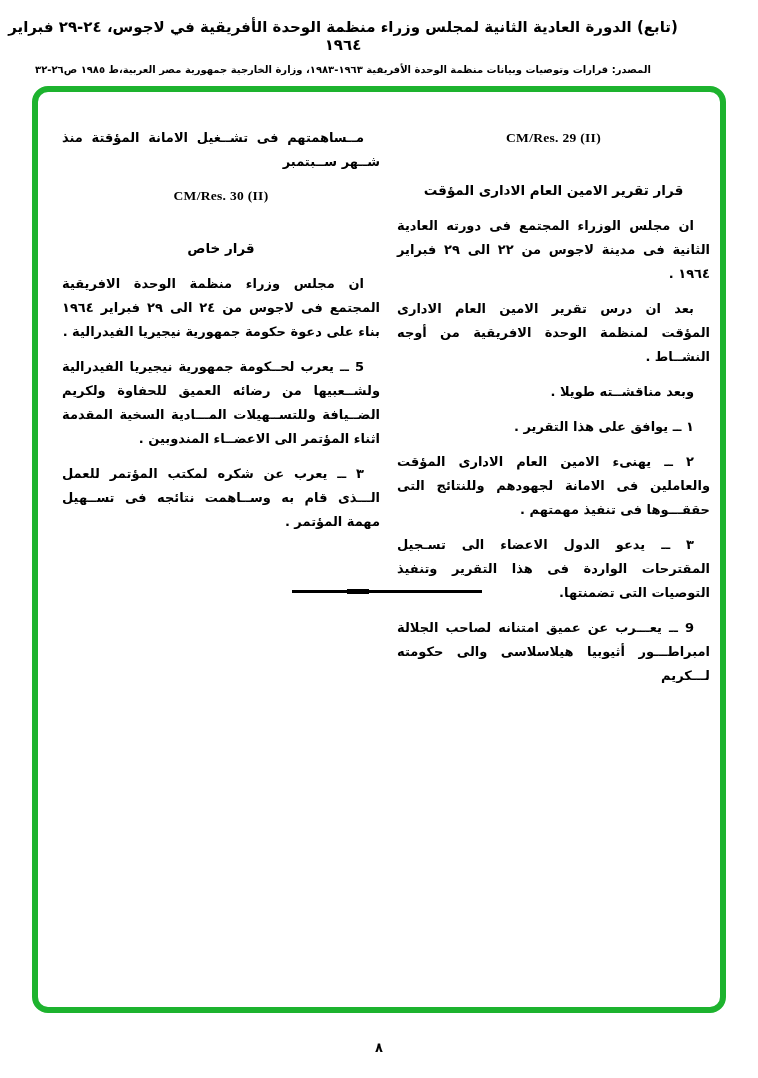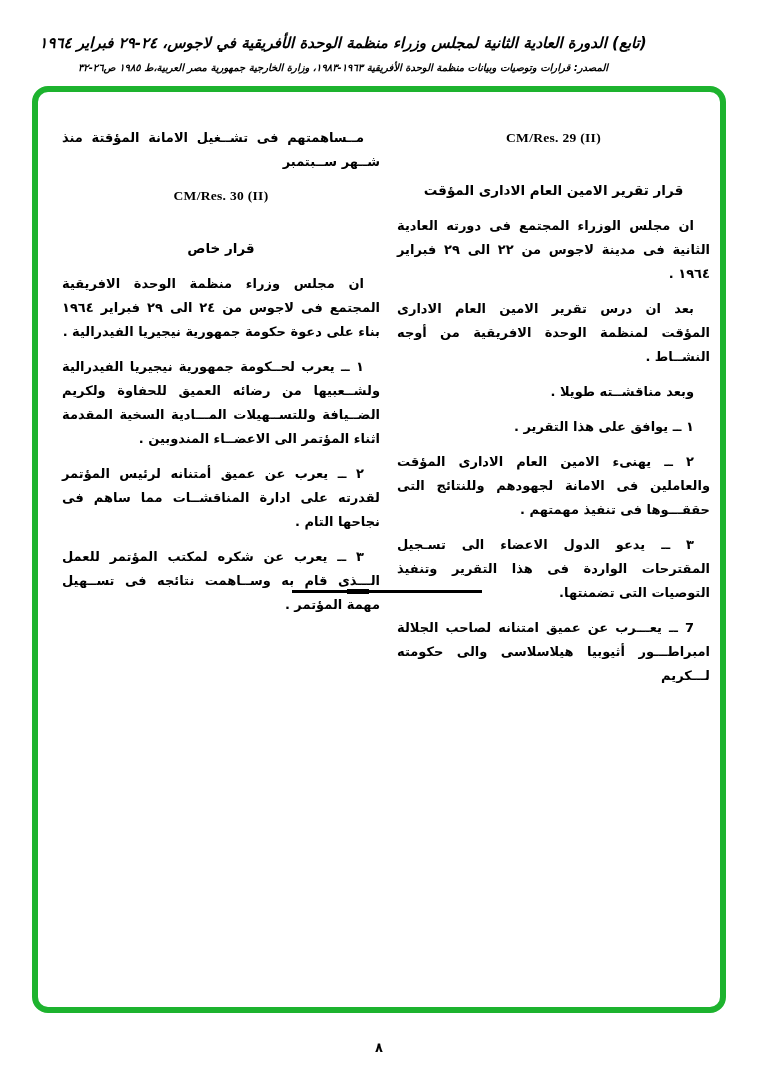--- a/index.html
+++ b/index.html
@@ -6,22 +6,22 @@
   body{
     width:758px;height:1078px;
     background:#ffffff;
     position:relative;
     overflow:hidden;
     font-family:"DejaVu Sans", sans-serif;
     color:#000;
   }
   
   .page-header{
-    position:absolute;top:34px;left:0;width:686px;
-    text-align:center;direction:rtl;font-style:italic;
+    position:absolute;top:18px;left:0;width:686px;
+    text-align:center;direction:rtl;
   }
   .header-main{
     font-size:15px;font-weight:bold;letter-spacing:0.2px;
   }
   .header-source{
     margin-top:10px;font-size:10px;font-weight:bold;
   }
   
   .green-frame{
     position:absolute;left:32px;top:86px;
@@ -81,30 +81,29 @@
 
 <div class="col col-right">
   <div class="res-ref">CM/Res. 29 (II)</div>
   <div class="res-title">قرار تقرير الامين العام الادارى المؤقت</div>
   <div class="para para-first">ان مجلس الوزراء المجتمع فى دورته العادية الثانية فى مدينة لاجوس من ٢٢ الى ٢٩ فبراير ١٩٦٤ .</div>
   <div class="para">بعد ان درس تقرير الامين العام الادارى المؤقت لمنظمة الوحدة الافريقية من أوجه النشــاط .</div>
   <div class="para">وبعد مناقشــته طويلا .</div>
   <div class="para">١ ــ يوافق على هذا التقرير .</div>
   <div class="para">٢ ــ يهنىء الامين العام الادارى المؤقت والعاملين فى الامانة لجهودهم وللنتائج التى حققـــوها فى تنفيذ مهمتهم .</div>
   <div class="para">٣ ــ يدعو الدول الاعضاء الى تسـجيل المقترحات الواردة فى هذا التقرير وتنفيذ التوصيات التى تضمنتها.</div>
-  <div class="para">7 ــ يعـــرب عن عميق امتنانه لصاحب الجلالة امبراطـــور أثيوبيا هيلاسلاسى والى حكومته لـــكريم</div>
+  <div class="para">9 ــ يعـــرب عن عميق امتنانه لصاحب الجلالة امبراطـــور أثيوبيا هيلاسلاسى والى حكومته لـــكريم</div>
 </div>
 
 <div class="col col-left">
   <div class="cont-line1">مــساهمتهم فى تشــغيل الامانة المؤقتة منذ شــهر ســبتمبر</div>
   <div class="res-ref ref-gap">CM/Res. 30 (II)</div>
   <div class="res-title">قرار خاص</div>
   <div class="para para-first">ان مجلس وزراء منظمة الوحدة الافريقية المجتمع فى لاجوس من ٢٤ الى ٢٩ فبراير ١٩٦٤ بناء على دعوة حكومة جمهورية نيجيريا الفيدرالية .</div>
-  <div class="para">١ ــ يعرب لحــكومة جمهورية نيجيريا الفيدرالية ولشــعبيها من رضائه العميق للحفاوة ولكريم الضــيافة وللتســهيلات المـــادية السخية المقدمة اثناء المؤتمر الى الاعضــاء المندوبين .</div>
-  <div class="para">٢ ــ يعرب عن عميق أمتنانه لرئيس المؤتمر لقدرته على ادارة المناقشــات مما ساهم فى نجاحها التام .</div>
+  <div class="para">5 ــ يعرب لحــكومة جمهورية نيجيريا الفيدرالية ولشــعبيها من رضائه العميق للحفاوة ولكريم الضــيافة وللتســهيلات المـــادية السخية المقدمة اثناء المؤتمر الى الاعضــاء المندوبين .</div>
   <div class="para">٣ ــ يعرب عن شكره لمكتب المؤتمر للعمل الـــذى قام به وســاهمت نتائجه فى تســهيل مهمة المؤتمر .</div>
 </div>
 
 <div class="divider">
   <div class="divider-blob"></div>
 </div>
 
 <div class="page-number">٨</div>
 
 </body></html>

